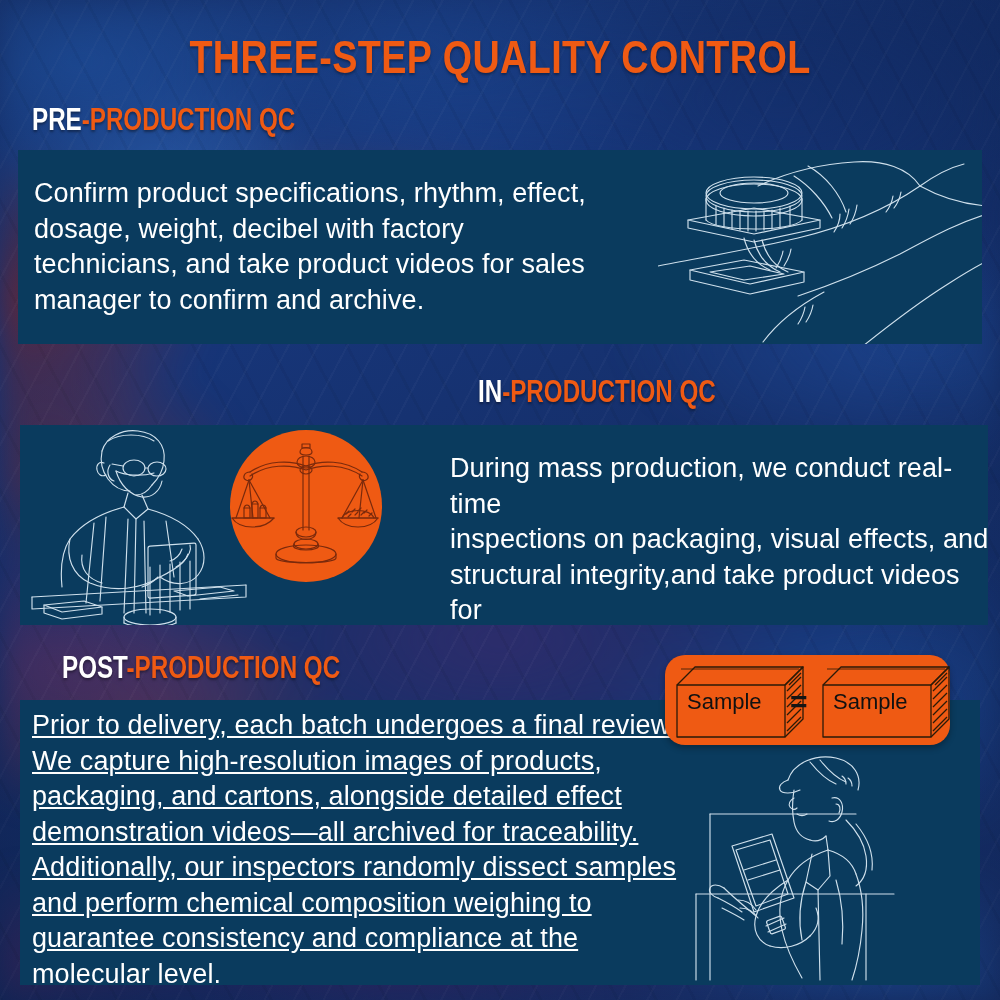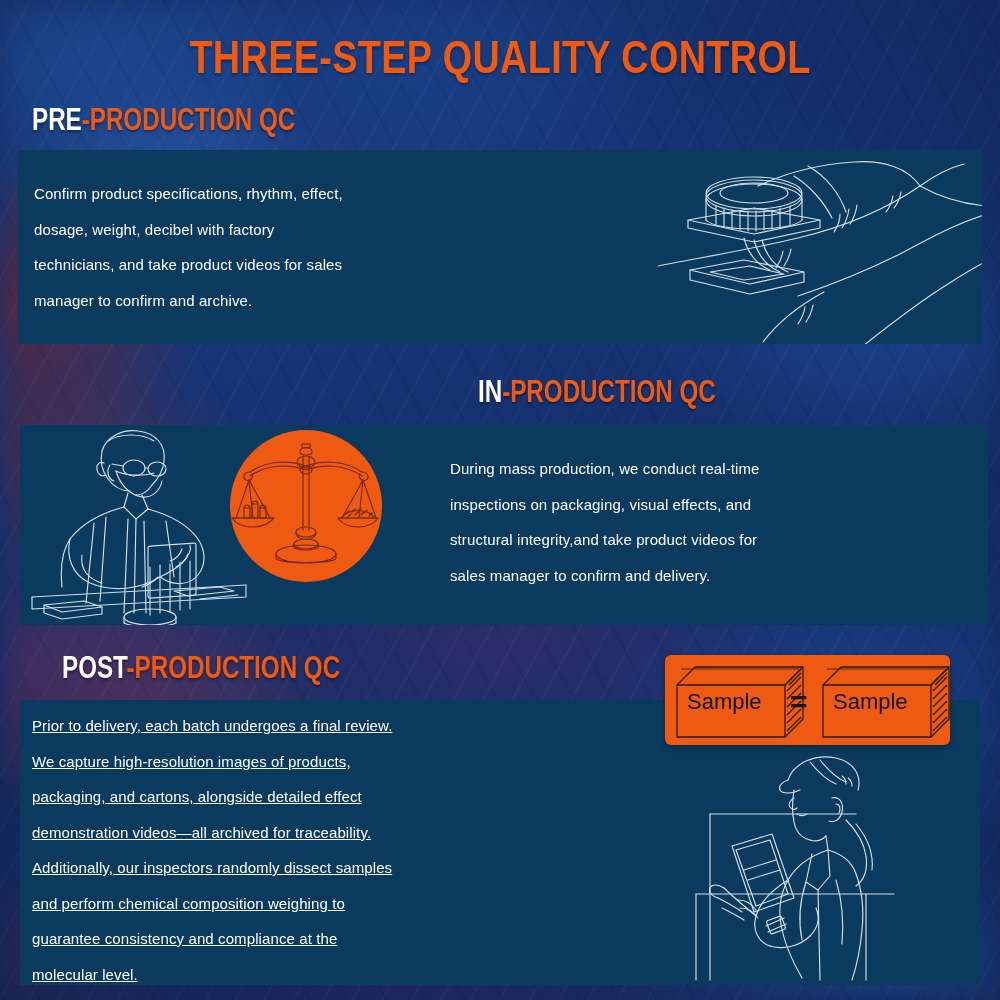--- a/index.html
+++ b/index.html
@@ -88,38 +88,38 @@
     white-space: nowrap;
     transform: scaleX(.78);
     text-shadow: 0 2px 3px rgba(0,0,0,.4);
   }
   .step-title .w { color: #ffffff; }
   .step-title .o { color: #ef5a13; }
 
   .body-text {
     position: absolute;
     color: #ffffff;
-    font-size: 15px;
+    font-size: 27px;
     line-height: 35.5px;
     white-space: pre-line;
     letter-spacing: .1px;
   }
 
   
   .scale-circle {
     position: absolute;
     border-radius: 50%;
     background: #ef5a13;
   }
 
   
   .sp-badge {
     position: absolute;
     background: #ef5a13;
-    border-radius: 6px;
+    border-radius: 20px;
     box-shadow: 0 3px 6px rgba(0,0,0,.3);
   }
   .sp-equals {
     position: absolute;
     color: #151515;
     font-size: 30px;
     font-weight: bold;
     line-height: 30px;
   }
   .sp-label {

